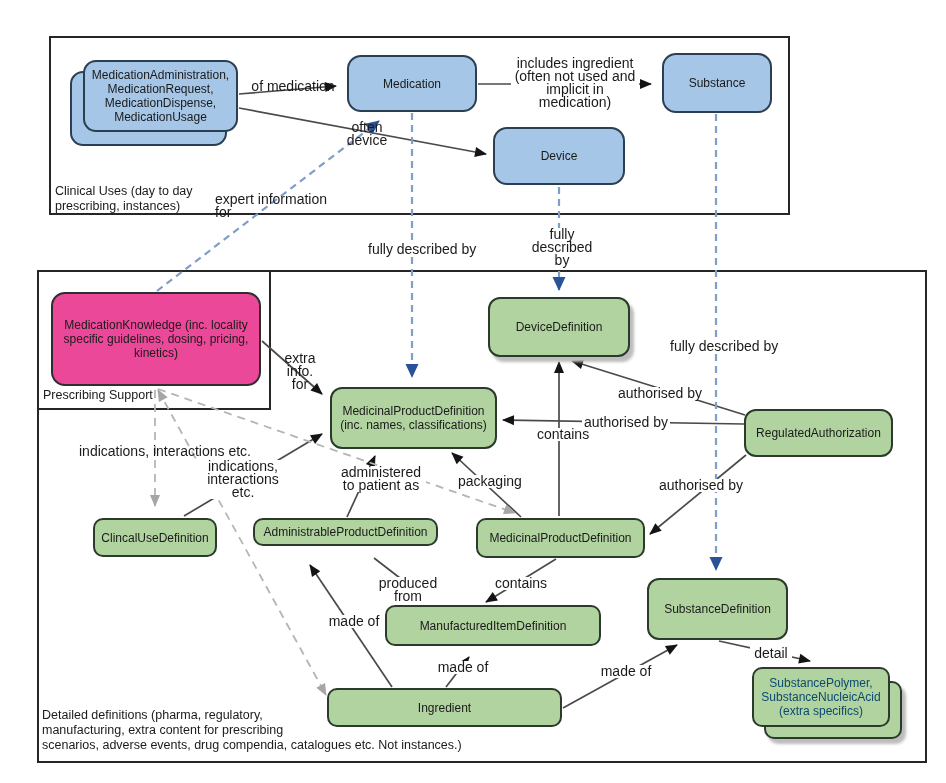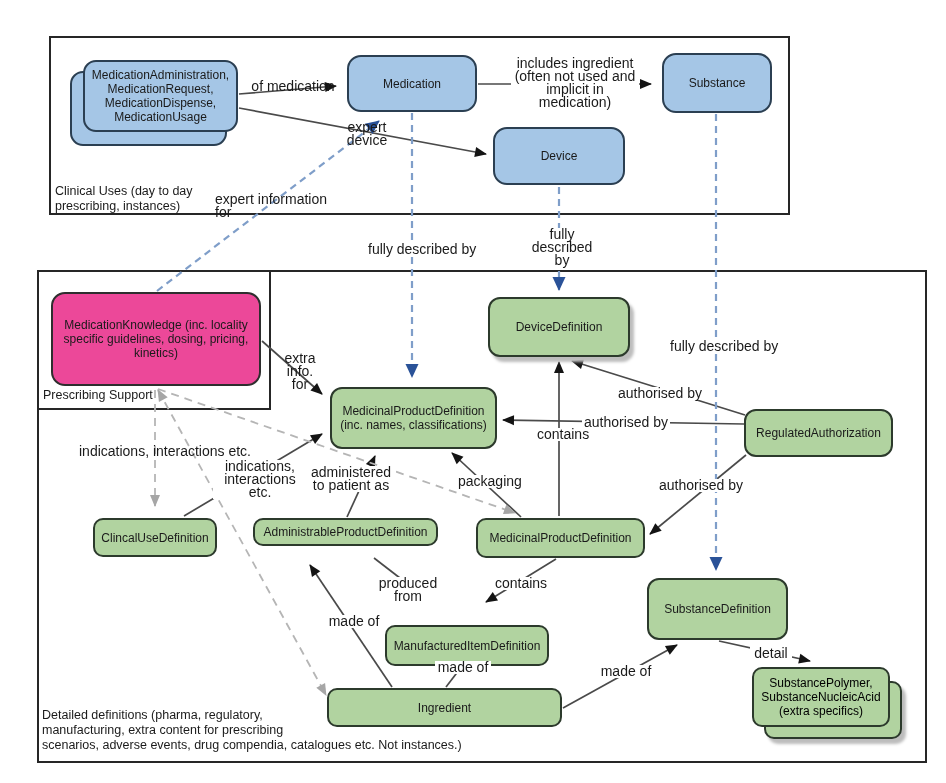--- a/index.html
+++ b/index.html
@@ -7,21 +7,21 @@
          font-family:"Liberation Sans",sans-serif;color:#1a1a1a;overflow:hidden;}
   .wires{position:absolute;left:0;top:0;z-index:1;}
   .container-box{position:absolute;border:2px solid #262626;background:transparent;z-index:0;box-sizing:border-box;}
   .node{position:absolute;box-sizing:border-box;z-index:2;border:2px solid #2e2e2e;border-radius:11px;
         display:flex;align-items:center;justify-content:center;text-align:center;
         font-size:12px;line-height:14px;padding:2px 5px;white-space:pre-line;}
   .blue{background:#a5c6e6;border-color:#2b3f52;}
   .green{background:#b1d3a0;border-color:#2c3a2c;}
   .orange{background:#ec4899;border-color:#2e2e2e;}
   .shadow{box-shadow:4px 5px 3px #bdbdbd;}
-  .muted{color:#000000;}
+  .muted{color:#0c4a6e;}
   .lbl{position:absolute;z-index:3;font-size:14px;line-height:13px;white-space:pre-line;}
   .bg{background:#ffffff;padding:0 2px;}
   .ctr{text-align:center;}
   .caption{position:absolute;z-index:3;font-size:12.5px;line-height:15px;white-space:pre-line;}
 </style>
 </head>
 <body>
 
 <div class="stage">
 
@@ -101,48 +101,48 @@
 (inc. names, classifications)</div>
 
   <div class="node green" style="left:744px;top:409px;width:149px;height:48px;border-radius:12px;">RegulatedAuthorization</div>
 
   <div class="node green" style="left:93px;top:518px;width:124px;height:39px;border-radius:10px;">ClincalUseDefinition</div>
 
   <div class="node green" style="left:253px;top:518px;width:185px;height:28px;border-radius:10px;">AdministrableProductDefinition</div>
 
   <div class="node green" style="left:476px;top:518px;width:169px;height:40px;border-radius:10px;">MedicinalProductDefinition</div>
 
-  <div class="node green" style="left:385px;top:625px;width:164px;height:41px;border-radius:10px;">ManufacturedItemDefinition</div>
+  <div class="node green" style="left:385px;top:605px;width:216px;height:41px;border-radius:10px;">ManufacturedItemDefinition</div>
 
   <div class="node green" style="left:327px;top:688px;width:235px;height:39px;border-radius:10px;">Ingredient</div>
 
   <div class="node green" style="left:647px;top:578px;width:141px;height:62px;border-radius:12px;text-align:center;">SubstanceDefinition</div>
 
   <div class="node green shadow" style="left:764px;top:681px;width:138px;height:58px;border-radius:10px;"></div>
   <div class="node green muted" style="left:752px;top:667px;width:138px;height:60px;border-radius:10px;">SubstancePolymer,
 SubstanceNucleicAcid
 (extra specifics)</div>
 
   <div class="lbl ctr" style="left:250px;top:80px;width:86px;">of medication</div>
-  <div class="lbl ctr" style="left:330px;top:121px;width:74px;">expert device</div>
+  <div class="lbl ctr" style="left:330px;top:121px;width:74px;">often device</div>
   <div class="lbl ctr bg" style="left:511px;top:57px;width:124px;">includes ingredient
 (often not used and
 implicit in medication)</div>
   <div class="lbl" style="left:215px;top:193px;width:130px;">expert information for</div>
   <div class="lbl bg" style="left:366px;top:243px;">fully described by</div>
   <div class="lbl ctr bg" style="left:523px;top:228px;width:74px;">fully
 described by</div>
   <div class="lbl bg" style="left:668px;top:340px;">fully described by</div>
   <div class="lbl ctr" style="left:278px;top:352px;width:44px;">extra
 info.
 for</div>
   <div class="lbl" style="left:79px;top:445px;">indications, interactions etc.</div>
-  <div class="lbl ctr bg" style="left:213px;top:460px;width:90px;">indications,
+  <div class="lbl ctr bg" style="left:196px;top:460px;width:90px;">indications,
 interactions etc.</div>
-  <div class="lbl ctr bg" style="left:306px;top:466px;width:86px;">administered
+  <div class="lbl ctr bg" style="left:336px;top:466px;width:86px;">administered
 to patient as</div>
   <div class="lbl ctr bg" style="left:456px;top:475px;width:62px;">packaging</div>
   <div class="lbl ctr bg" style="left:535px;top:428px;width:50px;">contains</div>
   <div class="lbl bg" style="left:616px;top:387px;">authorised by</div>
   <div class="lbl bg" style="left:582px;top:416px;">authorised by</div>
   <div class="lbl bg" style="left:657px;top:479px;">authorised by</div>
   <div class="lbl ctr bg" style="left:362px;top:577px;width:88px;">produced from</div>
   <div class="lbl ctr bg" style="left:492px;top:577px;width:54px;">contains</div>
   <div class="lbl ctr bg" style="left:326px;top:615px;width:52px;">made of</div>
   <div class="lbl ctr bg" style="left:435px;top:661px;width:52px;">made of</div>

